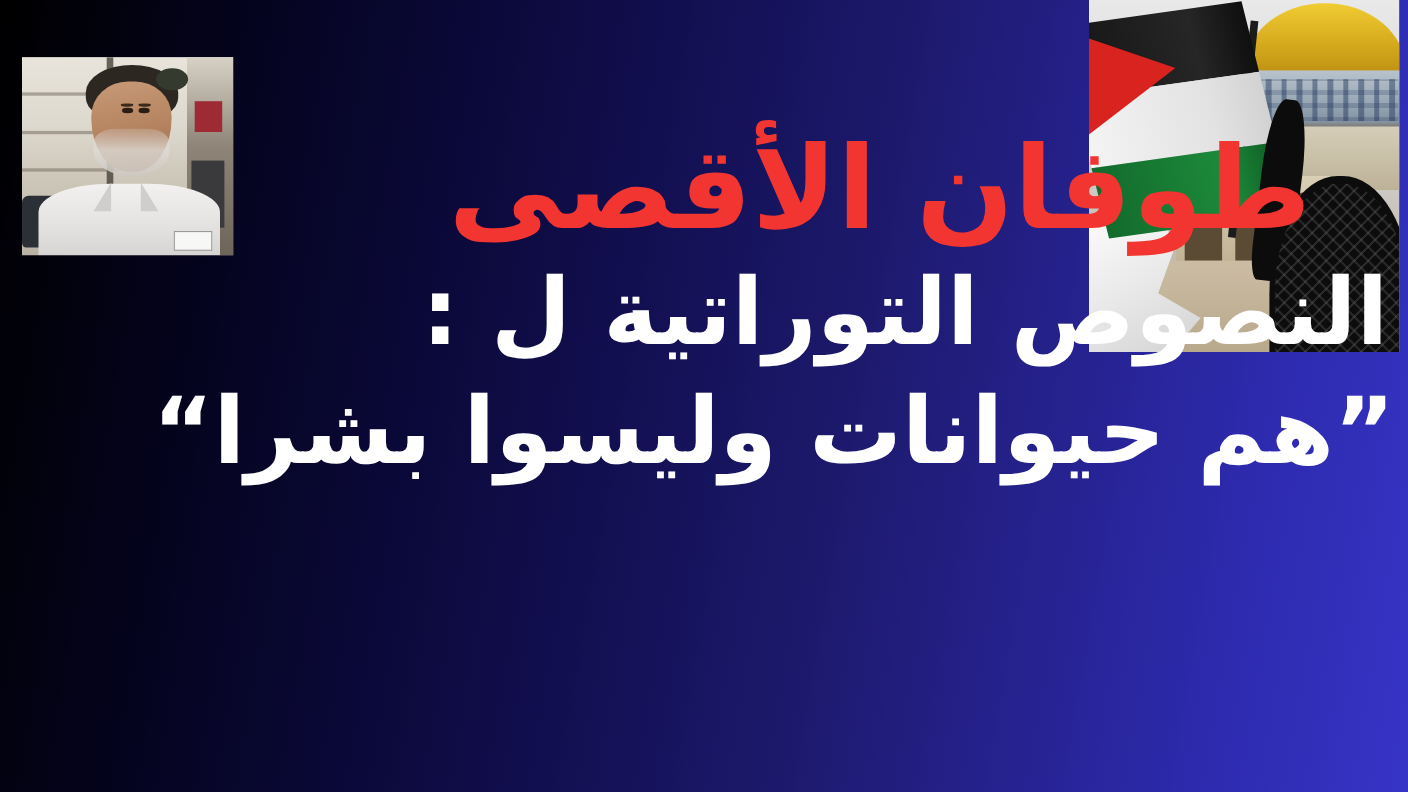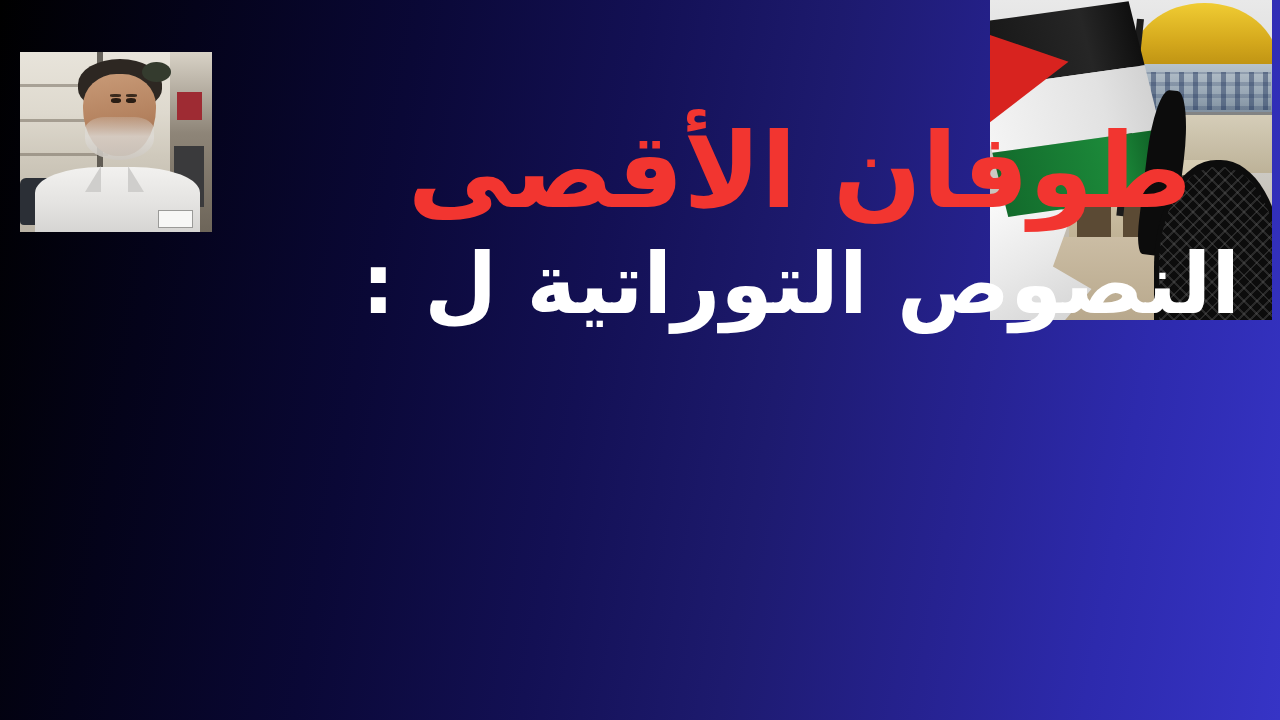--- a/index.html
+++ b/index.html
@@ -345,21 +345,21 @@
     font-size: 104px;
     font-weight: 700;
     padding-right: 88px;
     letter-spacing: 0;
   }
   .subtitle-1 {
     color: #ffffff;
     font-size: 84px;
     font-weight: 700;
     margin-top: 18px;
-    padding-right: 40px;
+    padding-right: 18px;
   }
   .subtitle-2 {
     color: #ffffff;
     font-size: 84px;
     font-weight: 700;
     margin-top: 22px;
     padding-right: 12px;
   }
 </style>
 </head>
@@ -409,15 +409,16 @@
       <div class="pf-band green"></div>
       <div class="pf-tri"></div>
     </div>
     <div class="pf-arm"></div>
     <div class="pf-keffiyeh"></div>
   </div>
 
   <div class="text-stack">
     <div class="line title-main">طوفان الأقصى</div>
     <div class="line subtitle-1">النصوص التوراتية ل :</div>
+    <div class="line subtitle-2">”هم حيوانات وليسوا بشرا“</div>
   </div>
 
 </div>
 
 </body></html>

